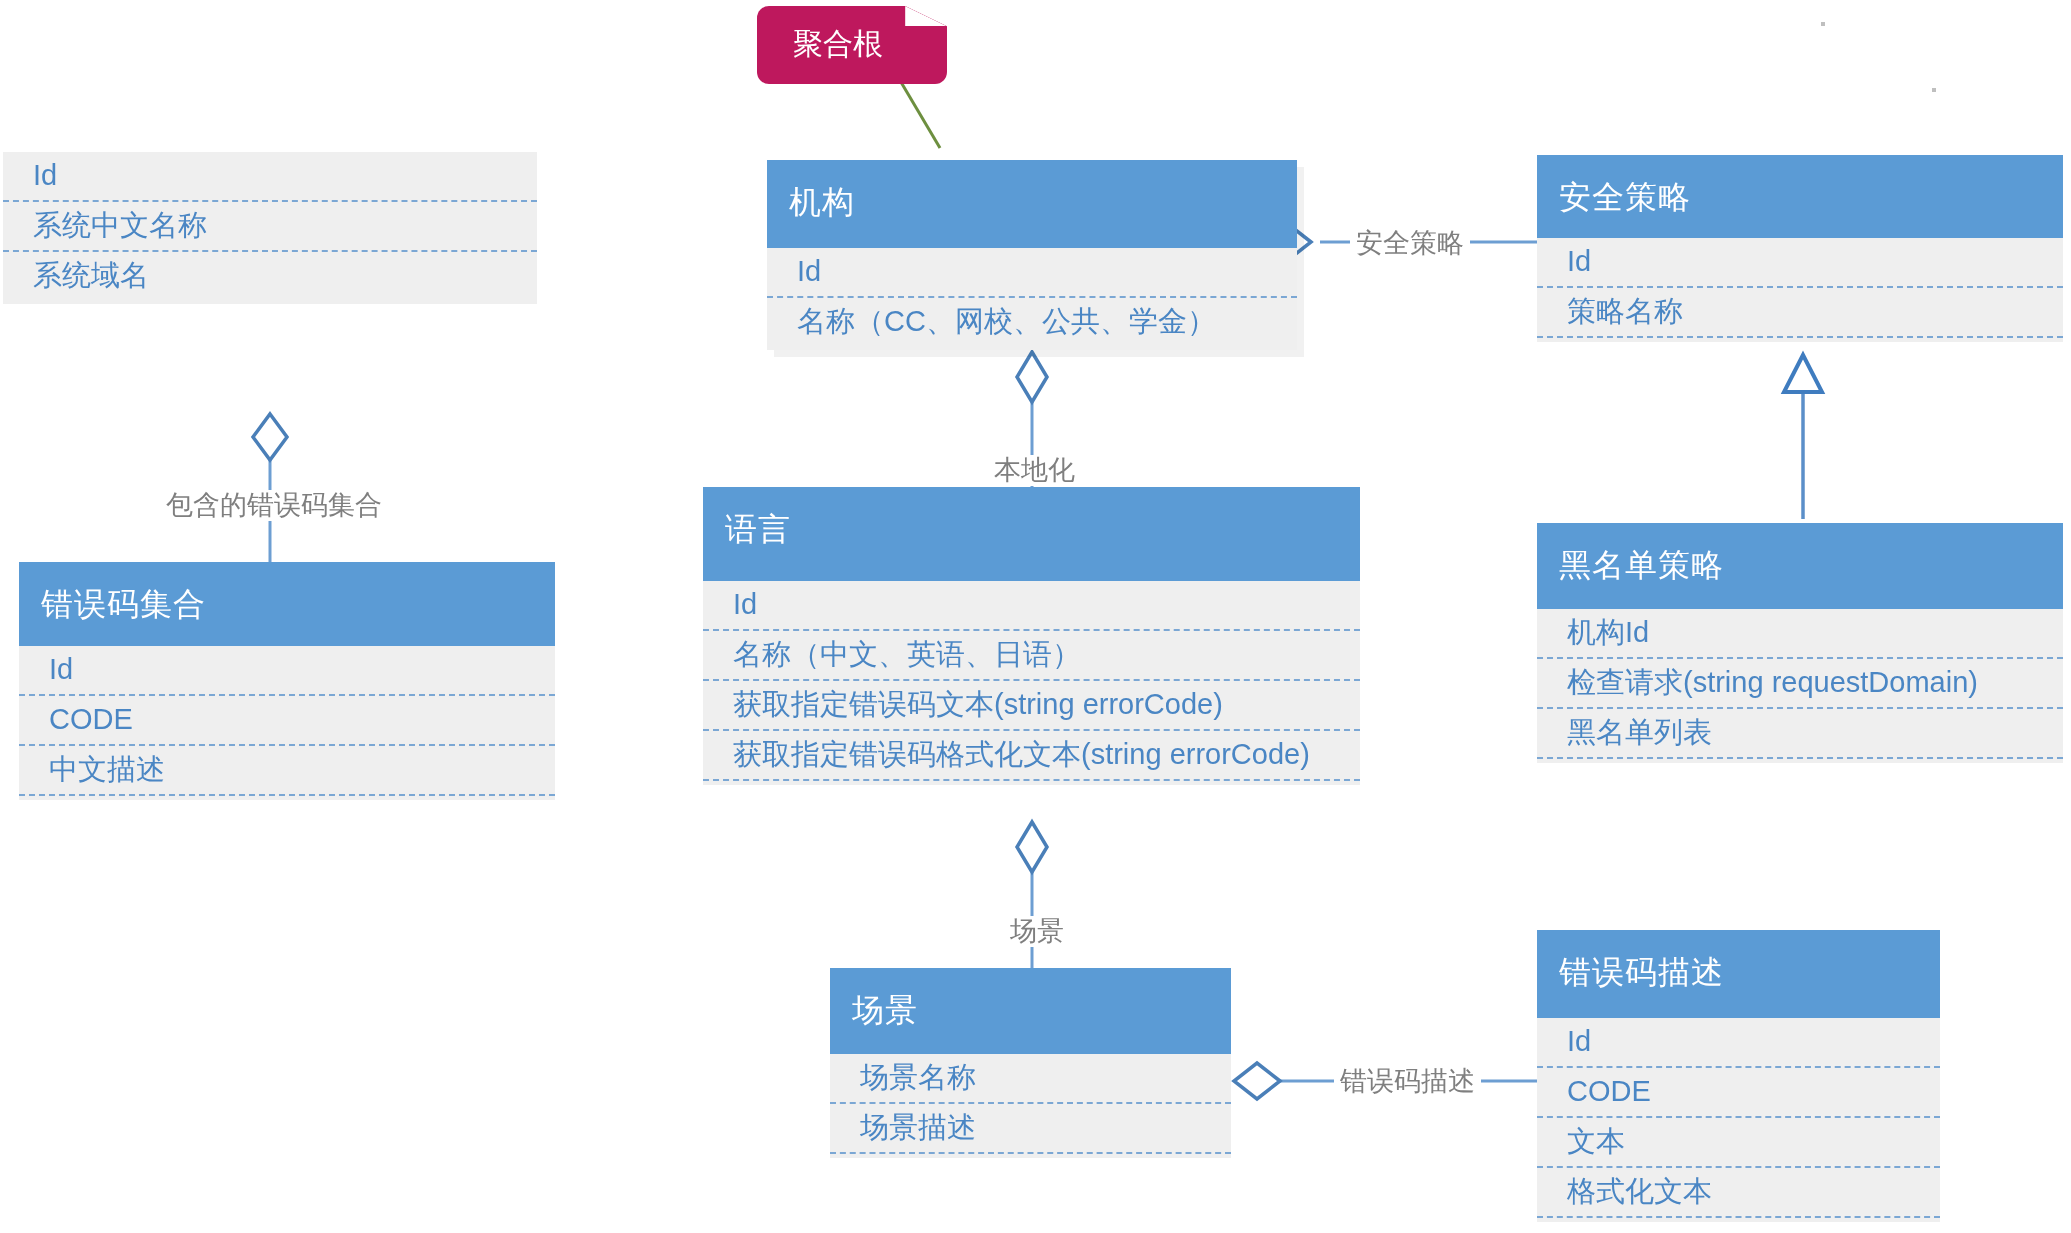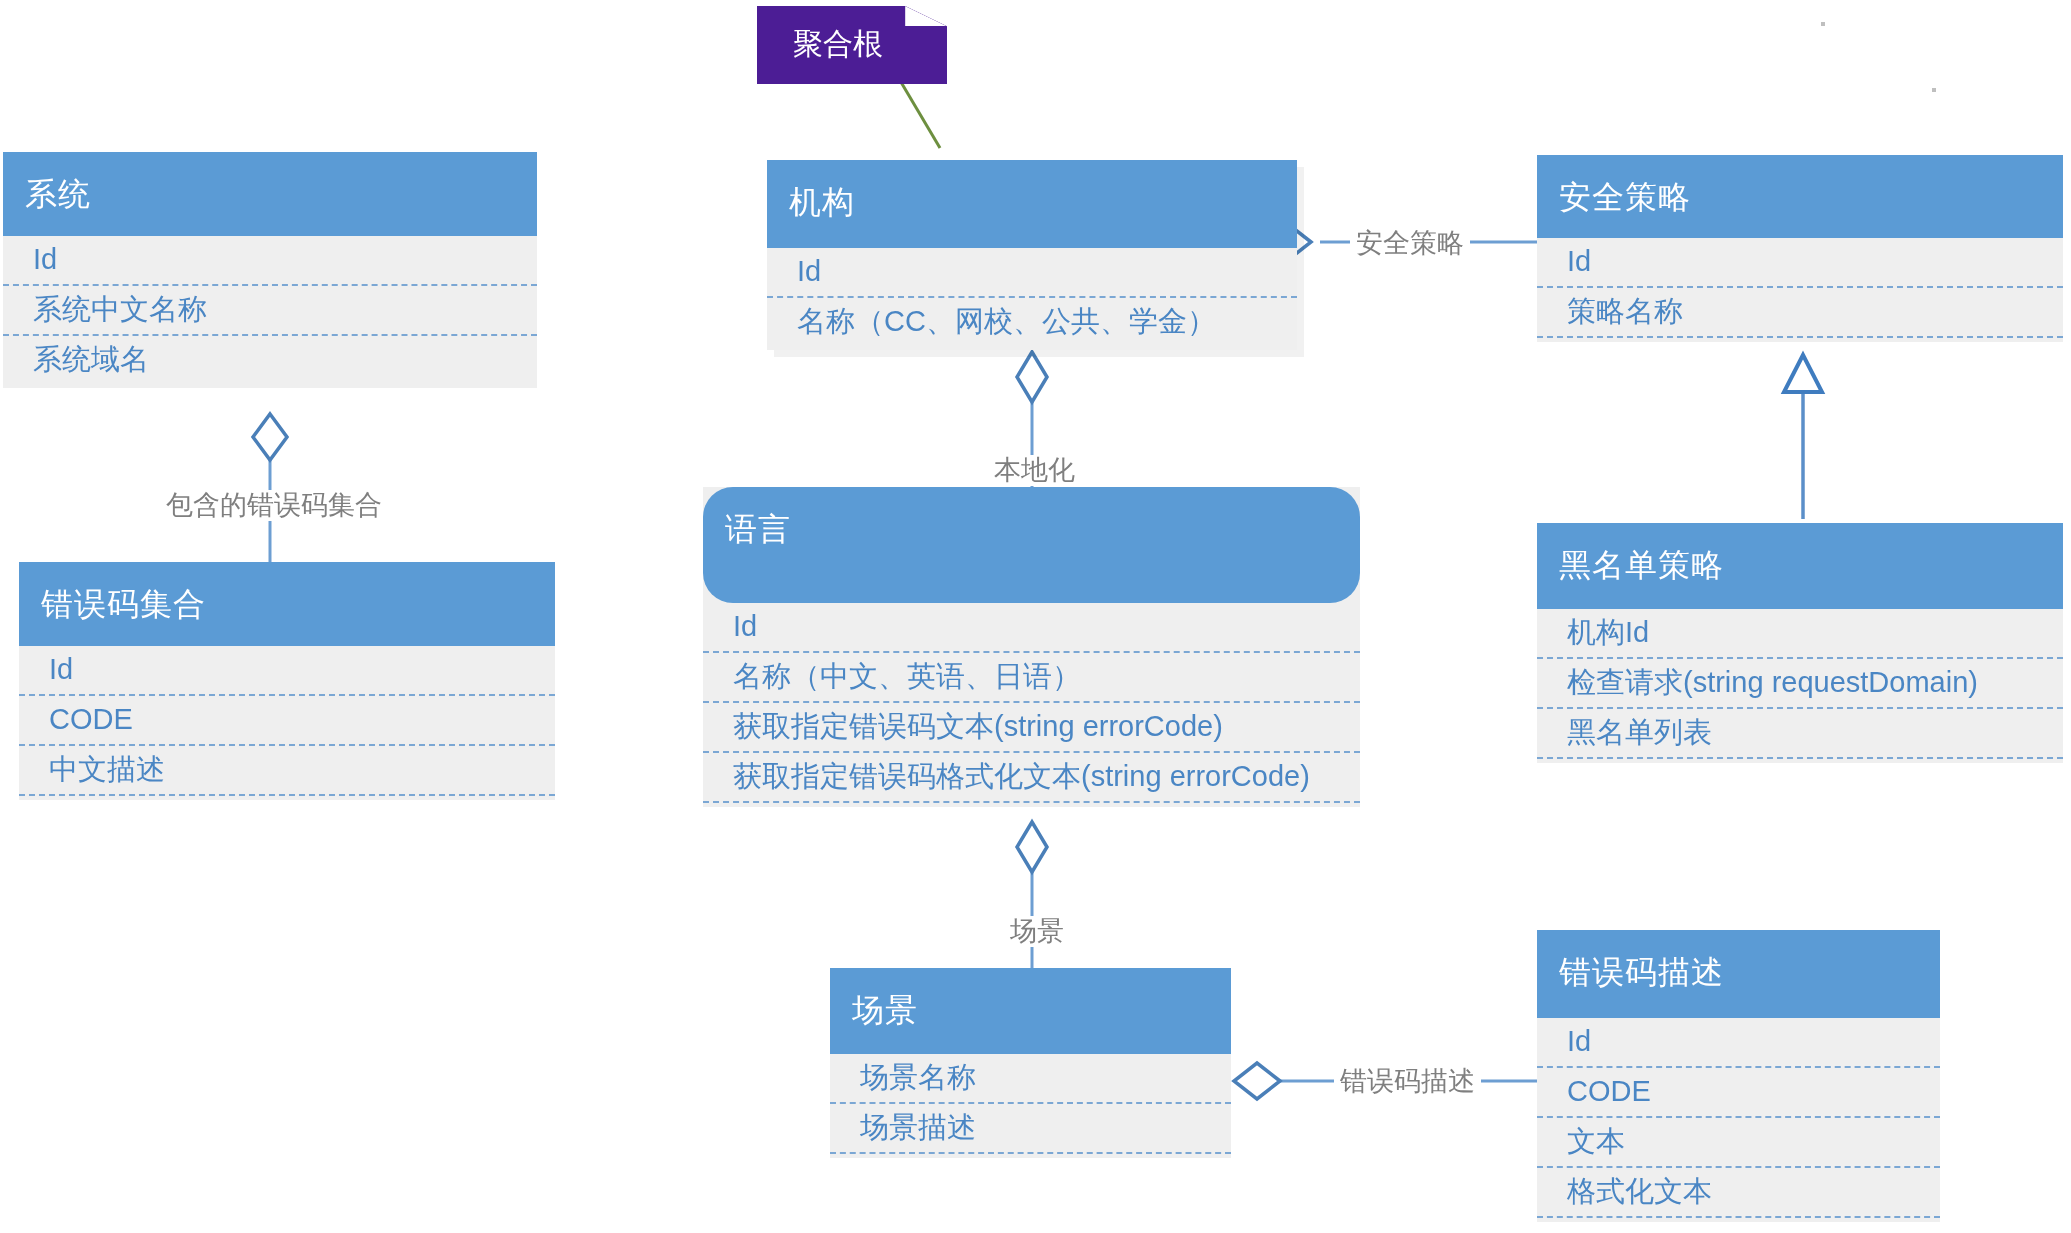--- a/index.html
+++ b/index.html
@@ -47,26 +47,27 @@
     border-bottom: 2px dashed #7ba7d4;
     white-space: nowrap;
     box-sizing: border-box;
   }
   .uml-attr.no-rule {
     border-bottom: none;
   }
   
   .note {
     position: absolute;
-    background: #4c1d95;
+    background: #be185d;
     color: #ffffff;
     font-size: 30px;
     box-sizing: border-box;
     padding: 18px 0 0 36px;
     clip-path: polygon(0 0, 78% 0, 100% 26%, 100% 100%, 0 100%);
+    border-radius: 12px;
   }
   .note-fold {
     position: absolute;
     right: 0;
     top: 0;
     width: 22%;
     height: 26%;
     background: #ffffff;
     clip-path: polygon(0 0, 100% 100%, 0 100%);
   }
@@ -127,21 +128,20 @@
     <rect class="speck" x="1932" y="88" width="4" height="4"></rect>
     <rect class="speck" x="1976" y="268" width="4" height="4"></rect>
   </svg>
 
   <div class="note" style="left:757px; top:6px; width:190px; height:78px;">
     <span>聚合根</span>
     <span class="note-fold"></span>
   </div>
 
   <div class="uml-class" style="left:3px; top:152px; width:534px;">
-    <div class="uml-header" style="height:84px;">系统</div>
     <div class="uml-attrs">
       <div class="uml-attr">Id</div>
       <div class="uml-attr">系统中文名称</div>
       <div class="uml-attr no-rule">系统域名</div>
     </div>
   </div>
 
   <div class="uml-class" style="left:19px; top:562px; width:536px;">
     <div class="uml-header" style="height:84px;">错误码集合</div>
     <div class="uml-attrs">
@@ -170,21 +170,21 @@
   <div class="uml-class" style="left:1537px; top:523px; width:526px;">
     <div class="uml-header" style="height:86px;">黑名单策略</div>
     <div class="uml-attrs">
       <div class="uml-attr">机构Id</div>
       <div class="uml-attr">检查请求(string requestDomain)</div>
       <div class="uml-attr">黑名单列表</div>
     </div>
   </div>
 
   <div class="uml-class" style="left:703px; top:487px; width:657px;">
-    <div class="uml-header" style="height:116px;border-radius:30px;">语言</div>
+    <div class="uml-header" style="height:94px;">语言</div>
     <div class="uml-attrs">
       <div class="uml-attr">Id</div>
       <div class="uml-attr">名称（中文、英语、日语）</div>
       <div class="uml-attr">获取指定错误码文本(string errorCode)</div>
       <div class="uml-attr">获取指定错误码格式化文本(string errorCode)</div>
     </div>
   </div>
 
   <div class="uml-class" style="left:830px; top:968px; width:401px;">
     <div class="uml-header" style="height:86px;">场景</div>

